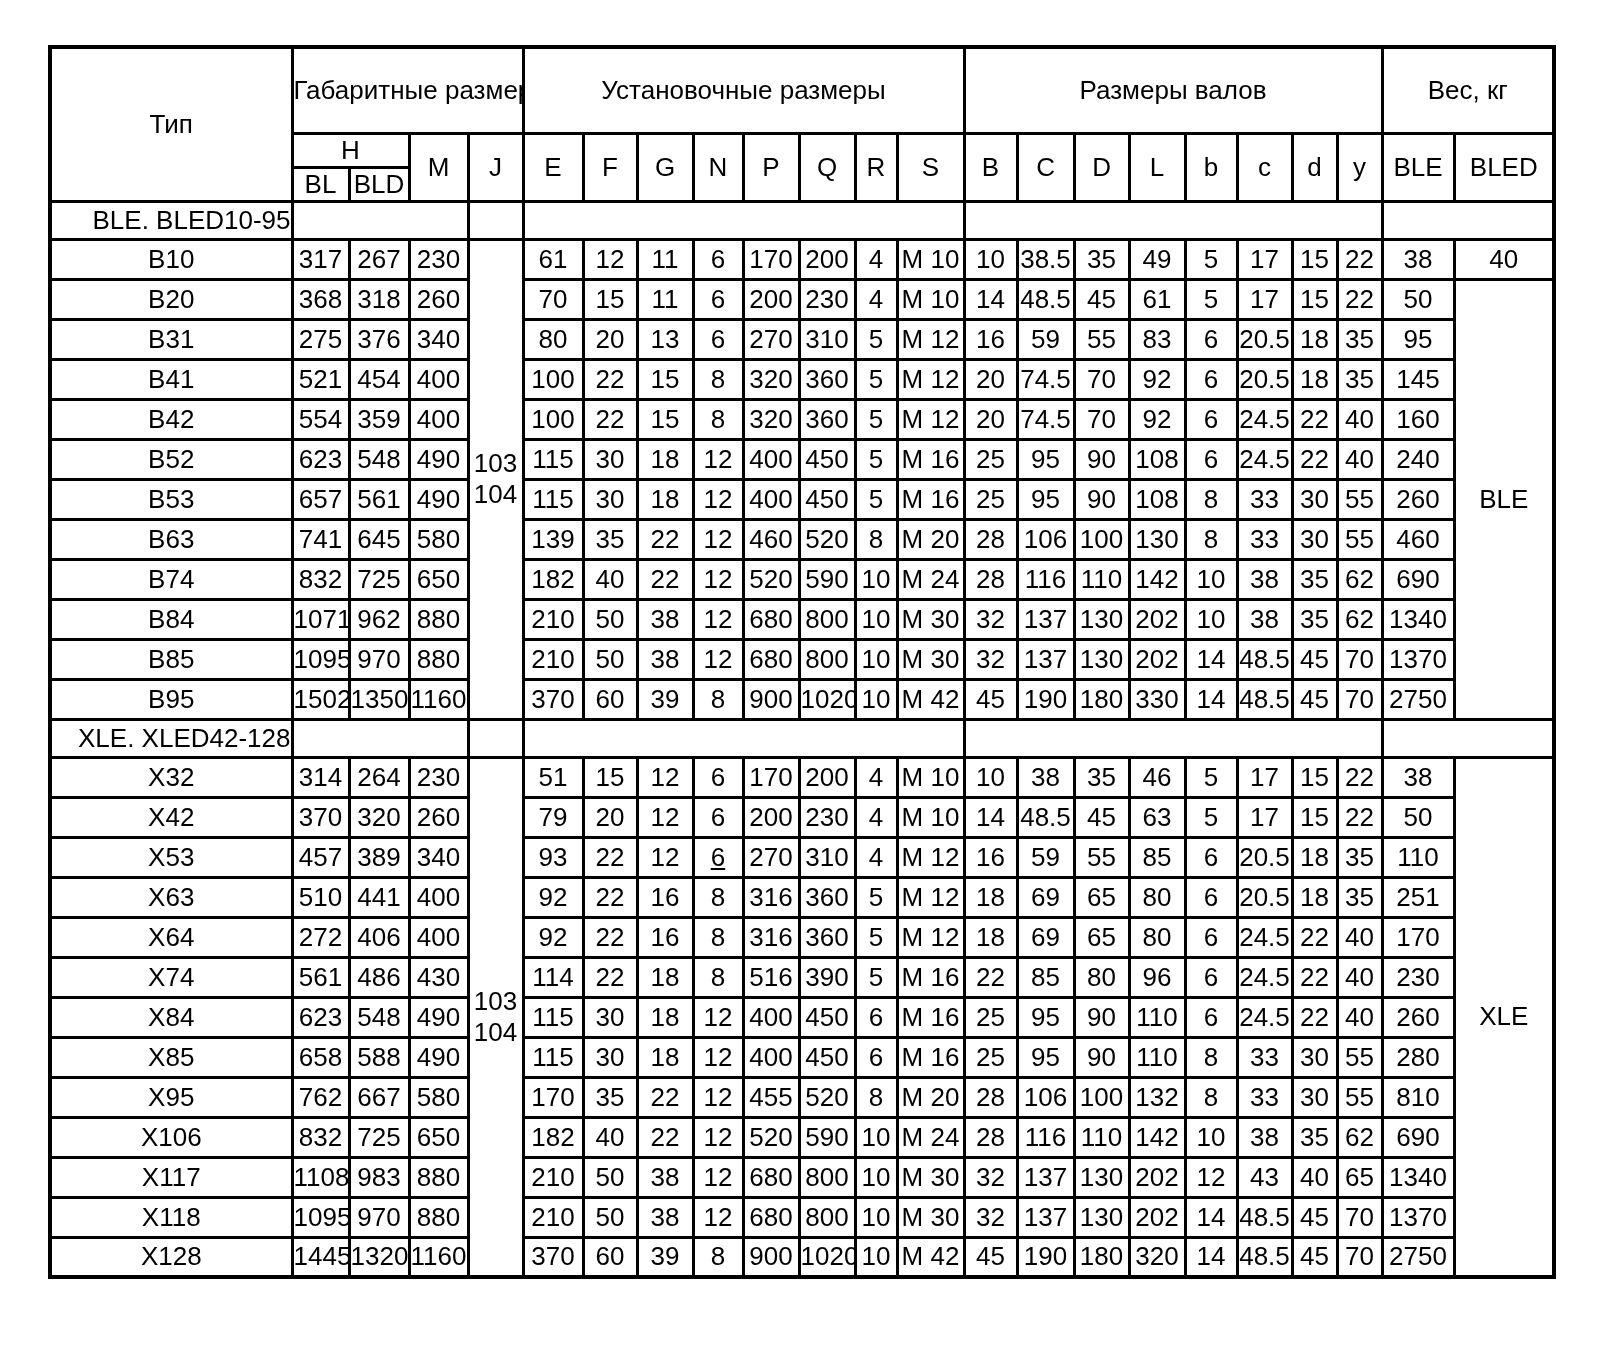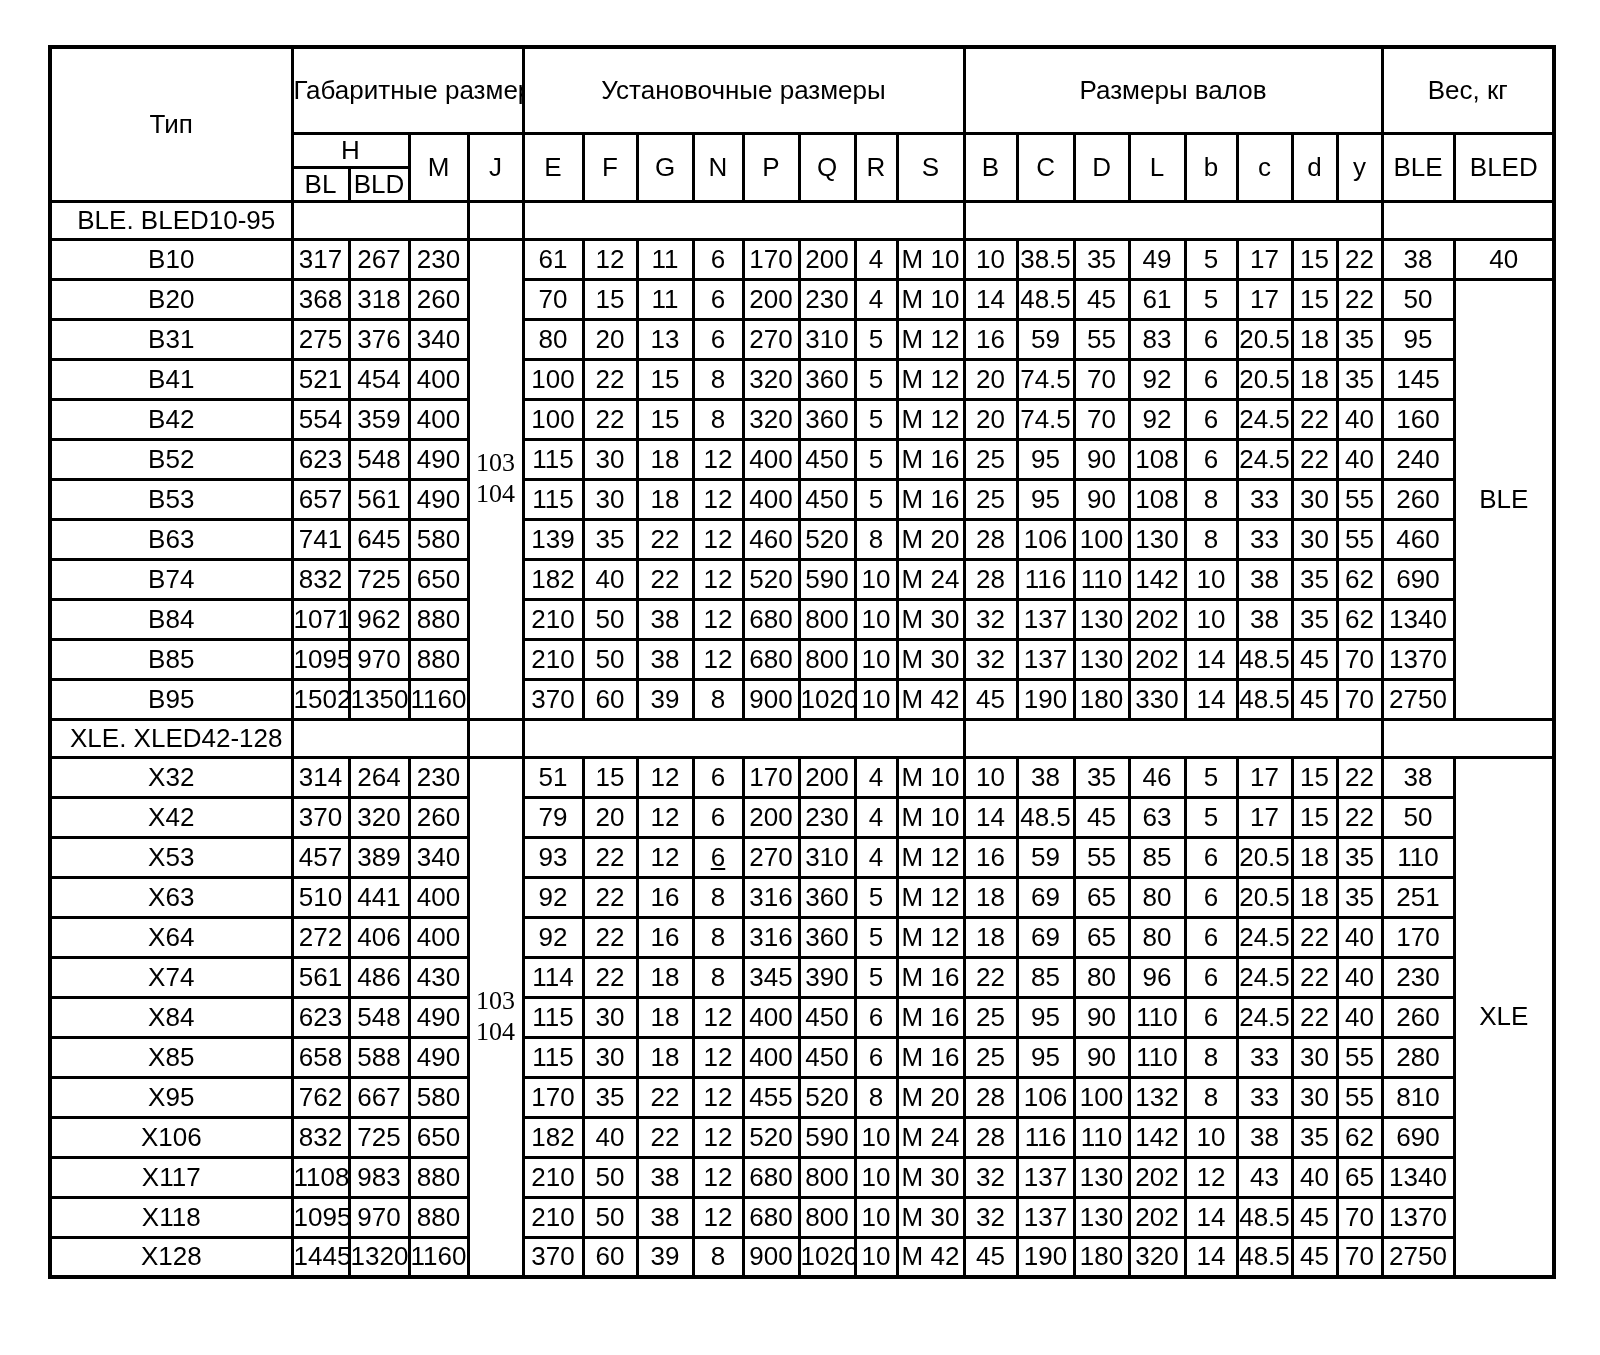--- a/index.html
+++ b/index.html
@@ -15,22 +15,22 @@
     vertical-align: middle;
     padding: 0;
     overflow: hidden;
     white-space: nowrap;
   }
   thead tr.h1 { height: 86px; }
   thead tr.h2 { height: 34px; }
   thead tr.h3 { height: 32px; }
   tbody tr.section-row { height: 38px; }
   tbody tr.data-row { height: 40px; }
-  td.section-title { text-align: center; padding-left: 10px; }
-  td.j-cell div { line-height: 1.18; font-family: Liberation Serif, serif; }
+  td.section-title { text-align: right; padding-left: 10px; }
+  td.j-cell div { line-height: 1.18; }
   td.u { text-decoration: underline; }
   table { border: 4px solid #000; }
 </style>
 </head>
 <body>
 
 <div class="sheet">
   <table>
     <colgroup>
       <col style="width:242px">
@@ -514,21 +514,21 @@
         </tr>
         <tr class="data-row">
           <td>X74</td>
           <td>561</td>
           <td>486</td>
           <td>430</td>
           <td>114</td>
           <td>22</td>
           <td>18</td>
           <td>8</td>
-          <td>345</td>
+          <td>516</td>
           <td>390</td>
           <td>5</td>
           <td>M 16</td>
           <td>22</td>
           <td>85</td>
           <td>80</td>
           <td>96</td>
           <td>6</td>
           <td>24.5</td>
           <td>22</td>

